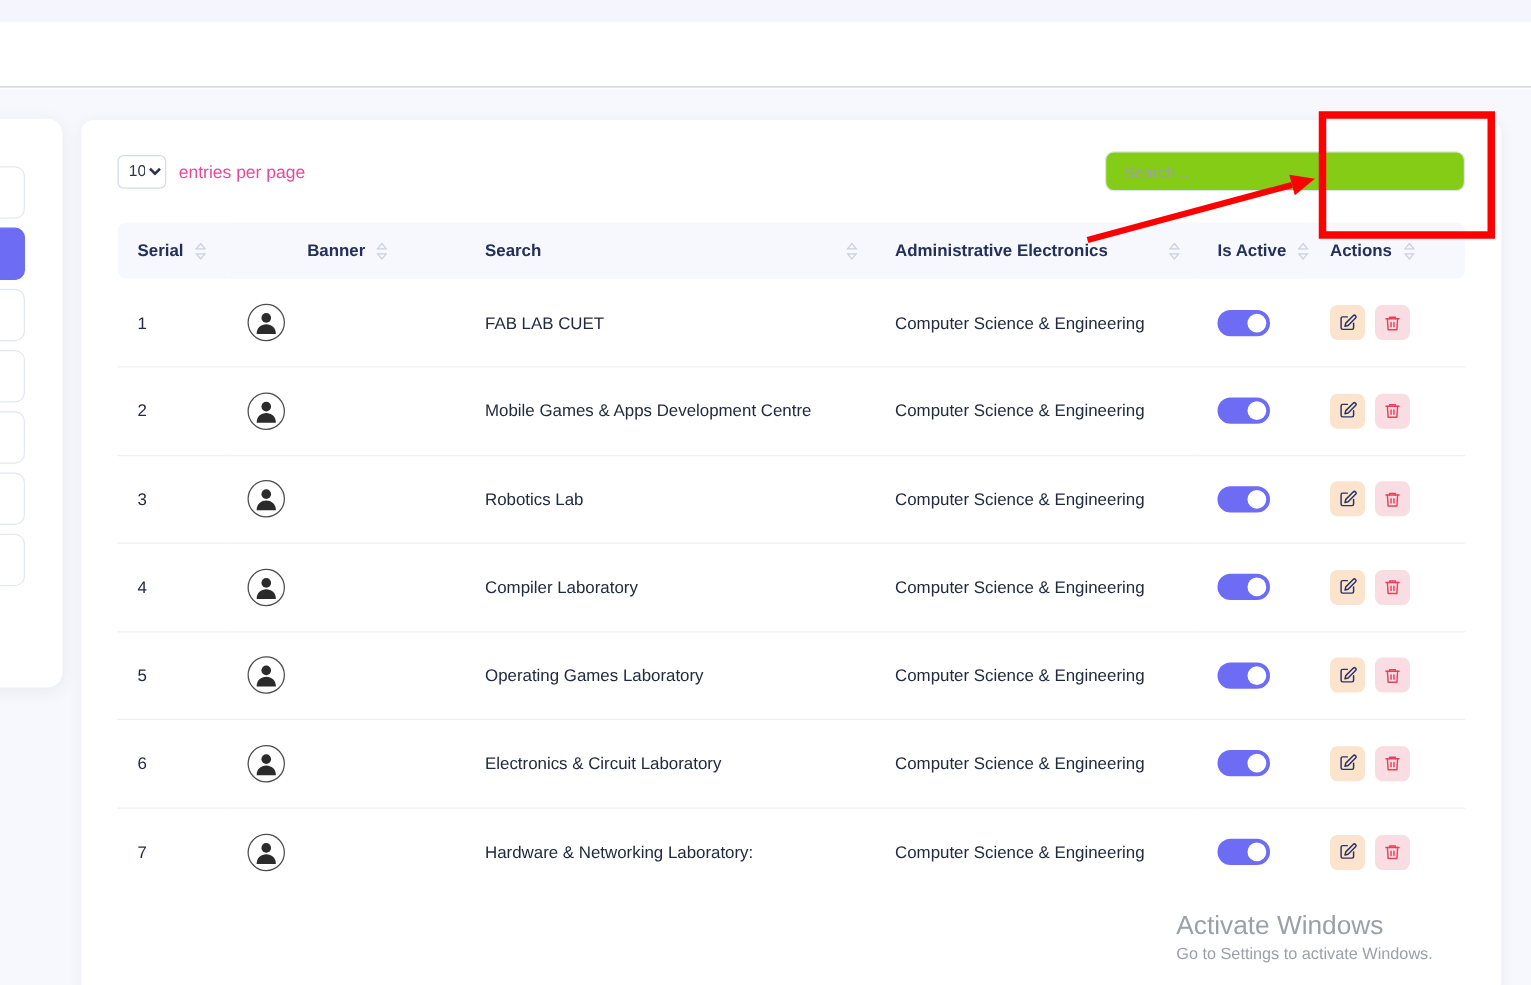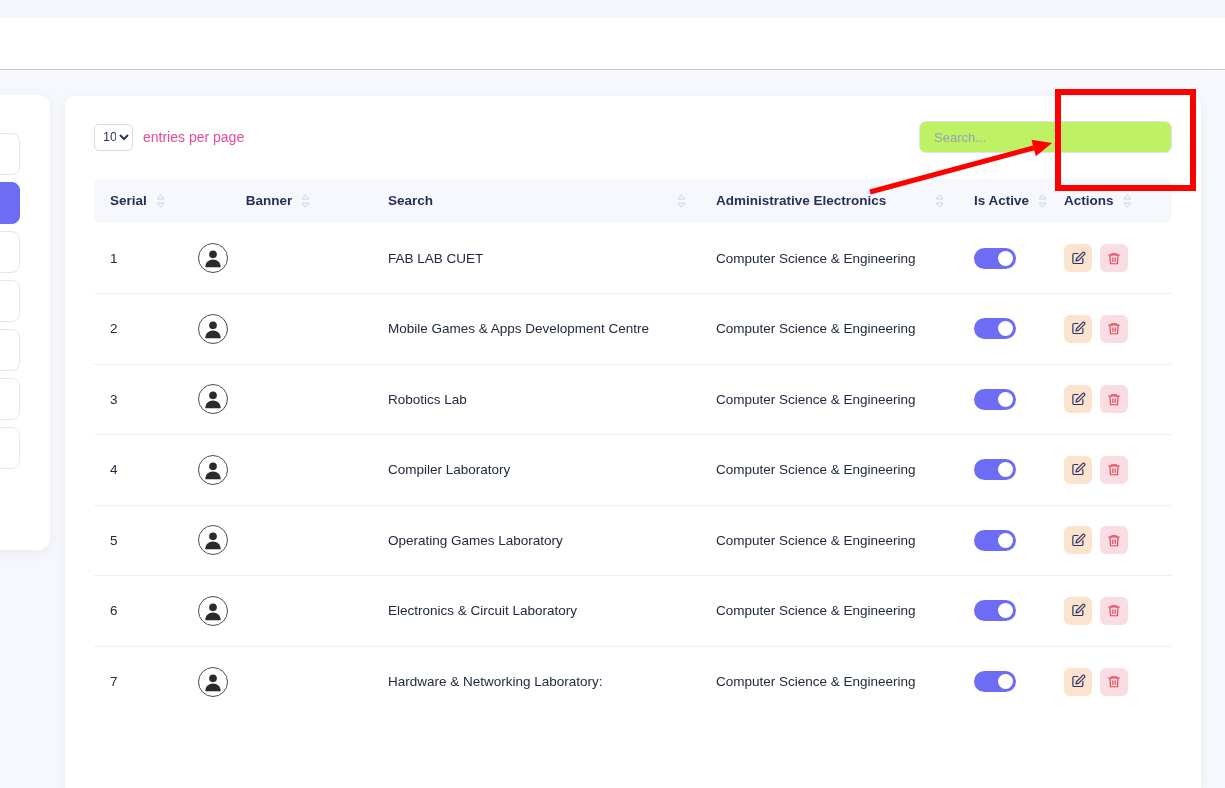--- a/index.html
+++ b/index.html
@@ -127,30 +127,30 @@
     background: #ffffff;
     padding-left: 4px;
     font-family: "Liberation Sans", sans-serif;
     cursor: pointer;
   }
   .entries-label {
     font-size: 14px;
     color: #ec4899;
   }
   .search-input {
-    width: 253px;
+    width: 288px;
     height: 32px;
     border: 1px solid #dfe3ec;
     border-radius: 7px;
     padding: 0 14px;
     font-size: 13px;
     color: #4a5169;
     font-family: "Liberation Sans", sans-serif;
     outline: none;
-    background: #bef264;
+    background: #84cc16;
   }
   .search-input::placeholder { color: #9aa0b4; }
 
   
   .table-wrap { padding: 0 29px; }
   table { width: 100%; border-collapse: collapse; }
 
   thead tr { background: #f6f8fe; }
   thead th {
     height: 45px;
@@ -575,14 +575,18 @@
       </table>
     </div>
   </div>
 
   <svg class="annot" viewBox="0 0 1225 788">
     <rect id="annot-rect" fill="none" stroke="#ff0000" stroke-width="6" x="1058" y="92" width="135" height="96"></rect>
     <line id="annot-arrow-line" stroke="#ff0000" stroke-width="5" x1="870" y1="192" x2="1033.6533005881072" y2="147.9394959955096"></line>
     <polygon id="annot-arrow-head" fill="#ff0000" points="1052,143 1035.8630751124142,156.14722994293527 1031.4435260638002,139.7317620480839"></polygon>
   </svg>
 
+  <div class="watermark">
+    <div class="wm-1">Activate Windows</div>
+    <div class="wm-2">Go to Settings to activate Windows.</div>
+  </div>
 
 </div>
 
 </body></html>

